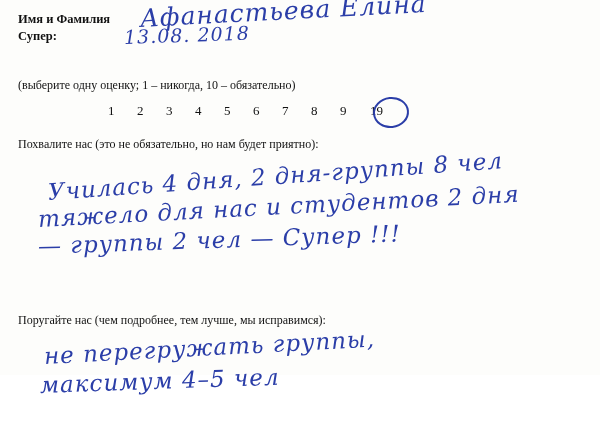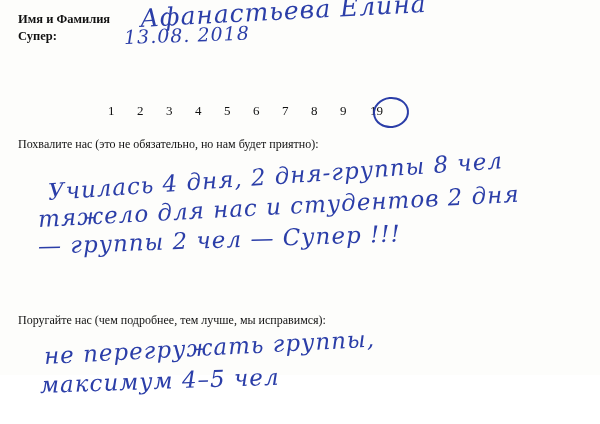--- a/index.html
+++ b/index.html
@@ -150,20 +150,21 @@
   }
 </style>
 </head>
 <body>
 
 <div class="page">
 
   <div class="printed bold label-name">Имя и Фамилия</div>
   <div class="printed bold label-date">Супер:</div>
 
+  <div class="printed q1-line2">(выберите одну оценку; 1 – никогда, 10 – обязательно)</div>
 
   <div class="scale">
     <span style="left:0px;">1</span>
     <span style="left:29px;">2</span>
     <span style="left:58px;">3</span>
     <span style="left:87px;">4</span>
     <span style="left:116px;">5</span>
     <span style="left:145px;">6</span>
     <span style="left:174px;">7</span>
     <span style="left:203px;">8</span>

